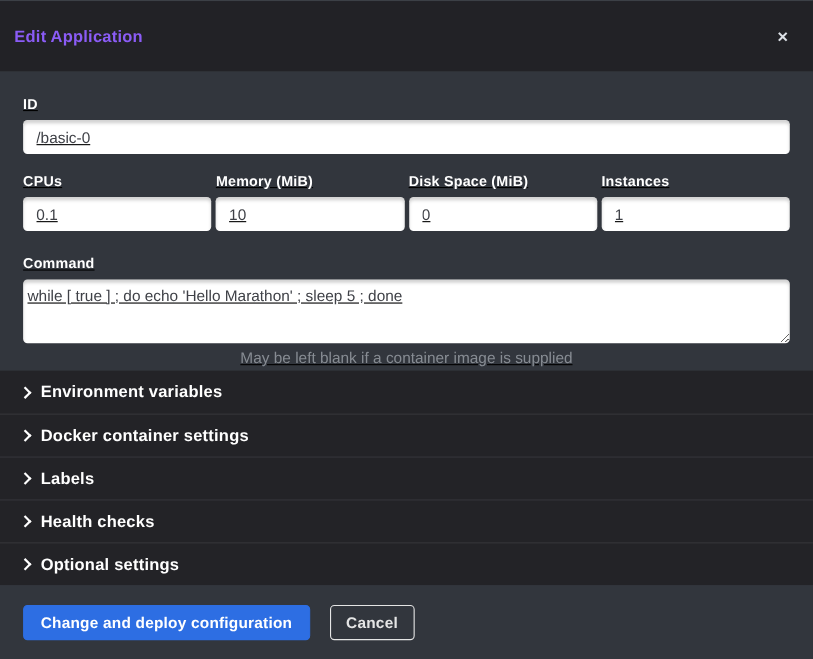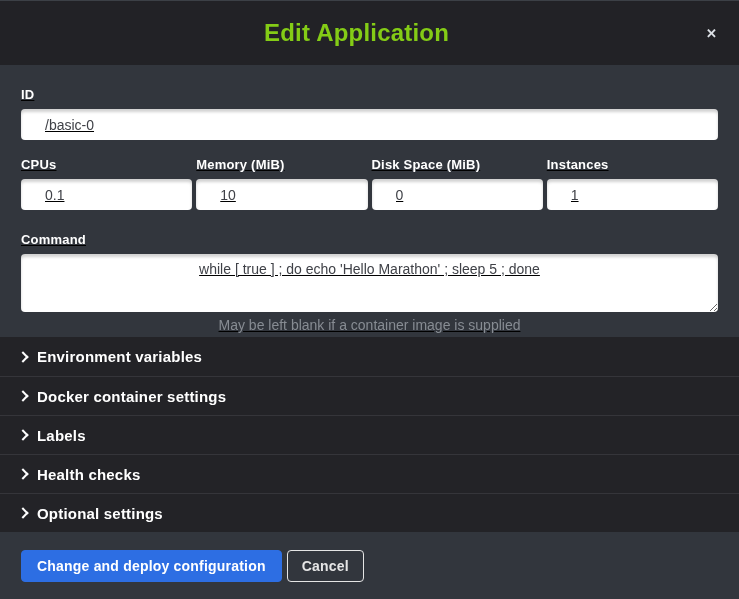--- a/index.html
+++ b/index.html
@@ -17,26 +17,25 @@
 
   
   .modal-header {
     height: 64px;
     background: #222226;
     display: flex;
     align-items: center;
     padding: 0 16px 0 13px;
   }
   .modal-title {
-    color: #84cc16;
-    font-size: 24px;
+    color: #8b5cf6;
+    font-size: 15px;
     font-weight: 600;
     letter-spacing: 0.2px;
     flex: 1;
-    text-align: center;
   }
   .close-btn {
     background: none;
     border: none;
     color: #dde1e6;
     font-size: 13px;
     font-weight: 700;
     cursor: pointer;
     padding: 4px 6px;
     line-height: 1;
@@ -58,46 +57,45 @@
     letter-spacing: 0.2px;
   }
   .text-input {
     display: block;
     width: 100%;
     height: 31px;
     background: #ffffff;
     border: none;
     border-radius: 4px;
     box-shadow: inset 0 3px 3px rgba(0,0,0,0.18);
-    padding: 0 24px;
+    padding: 0 12px;
     font-family: "Liberation Sans", "DejaVu Sans", sans-serif;
     font-size: 14px;
     color: #3f4147;
   }
   .field-row {
     display: grid;
     grid-template-columns: 1fr 1fr 1fr 1fr;
     column-gap: 4px;
     margin-top: 17px;
   }
   .command-group { margin-top: 22px; }
   .command-textarea {
     display: block;
     width: 100%;
     height: 58px;
     background: #ffffff;
     border: none;
     border-radius: 4px;
     box-shadow: inset 0 3px 3px rgba(0,0,0,0.18);
-    padding: 7px 28px;
+    padding: 7px 4px;
     font-family: "Liberation Sans", "DejaVu Sans", sans-serif;
     font-size: 14px;
     color: #3f4147;
     resize: vertical;
-    text-align: center;
   }
   .help-text {
     margin-top: 5px;
     color: #878c93;
     font-size: 14px;
     text-align: center;
   }
 
   
   .sections {
@@ -129,21 +127,21 @@
     letter-spacing: 0.2px;
   }
 
   
   .modal-footer {
     background: #32363d;
     height: 68px;
     display: flex;
     align-items: center;
     padding: 0 21px;
-    gap: 5px;
+    gap: 18px;
   }
   .btn {
     height: 32px;
     border-radius: 4px;
     font-family: "Liberation Sans", "DejaVu Sans", sans-serif;
     font-size: 14px;
     font-weight: 600;
     cursor: pointer;
     letter-spacing: 0.2px;
   }

